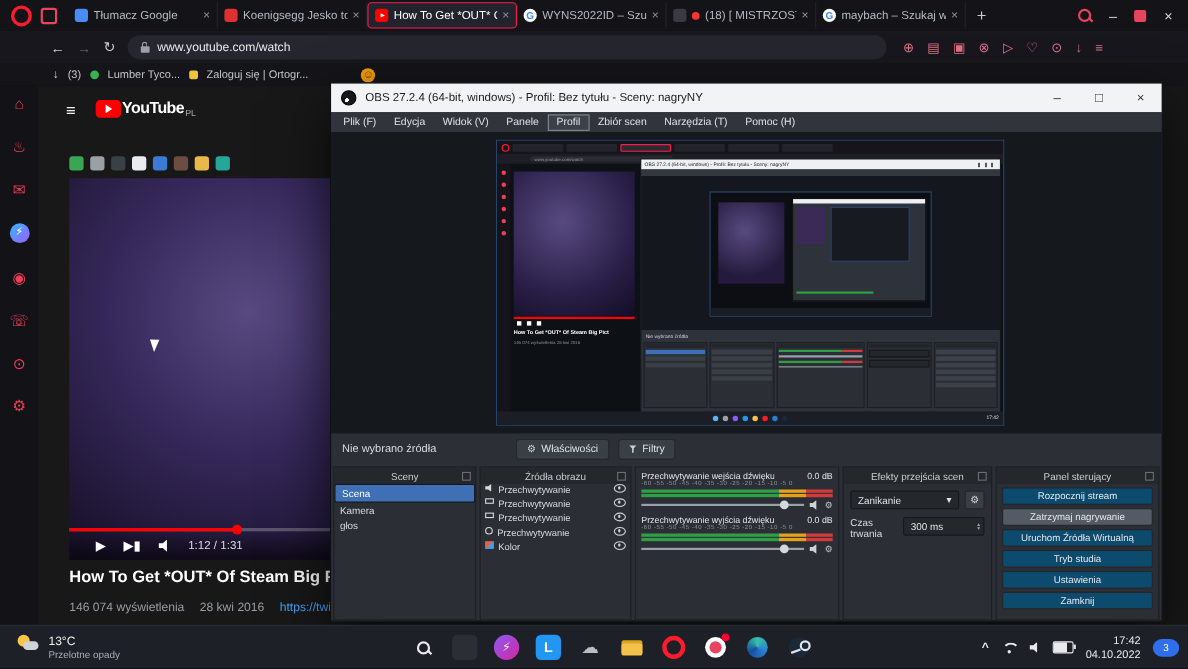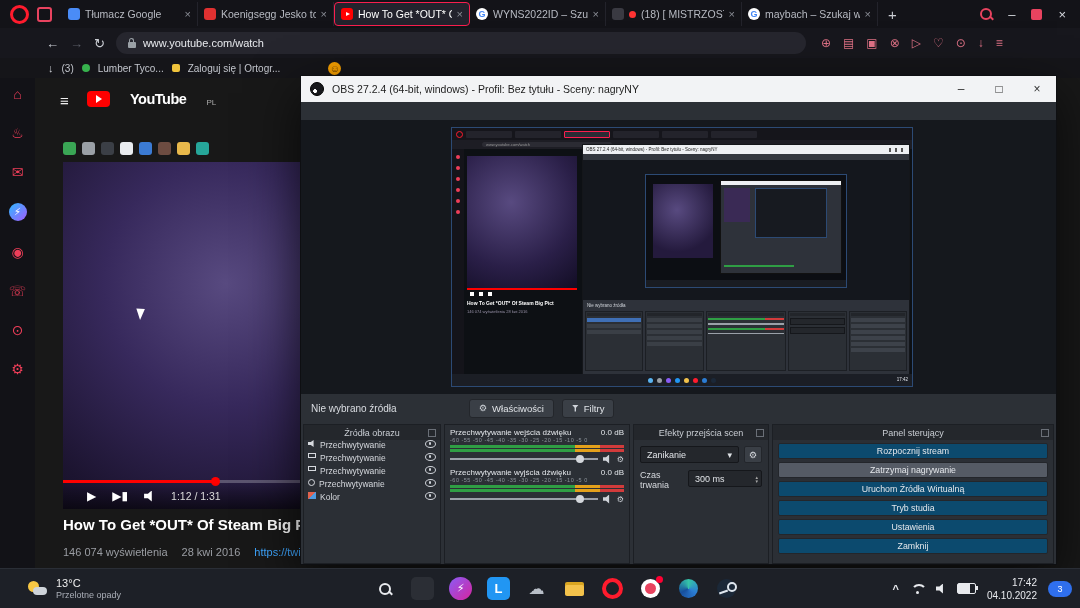--- a/index.html
+++ b/index.html
@@ -43,21 +43,21 @@
   .bmdot{width:8px;height:8px;border-radius:50%}
   .green{background:#37b24d}.yellow{background:#f0c33c;border-radius:2px}
   .smiley{width:13px;height:13px;border-radius:50%;background:#f59f00;color:#7a4b00;font-size:10px;line-height:13px;text-align:center;margin-left:40px}
   
   .sidebar{position:absolute;left:0;top:78px;width:35px;height:490px;background:#121217;display:flex;flex-direction:column;align-items:center;padding-top:8px;gap:23px;box-sizing:border-box}
   .sic{color:#ef3e59;font-size:14px;height:16px;line-height:16px}
   .sic.msgr-grad{width:18px;height:18px;border-radius:50%;background:linear-gradient(135deg,#2db8ff,#a35cff);color:#fff;font-size:10px;text-align:center;line-height:18px}
   
   .yt{position:absolute;left:35px;top:78px;width:1045px;height:490px;background:#181818}
   .yt-burger{position:absolute;left:25px;top:14px;color:#eee;font-size:15px}
-  .yt-logo{position:absolute;left:52px;top:13px;display:flex;align-items:flex-end;gap:20px}
+  .yt-logo{position:absolute;left:52px;top:13px;display:flex;align-items:flex-end;gap:1px}
   .yt-play{width:23px;height:16px;background:#f00;border-radius:4px;position:relative}
   .yt-play::after{content:"";position:absolute;left:9px;top:4px;border-left:6px solid #fff;border-top:4px solid transparent;border-bottom:4px solid transparent}
   .yt-word{color:#fff;font-weight:bold;font-size:14.5px;letter-spacing:-.5px}
   .yt-pl{color:#aaa;font-size:8px}
   .dicons{position:absolute;left:28px;top:64px;display:flex;gap:6px}
   .di{width:13px;height:13px;border-radius:3px}
   .d1{background:#3aa655}.d2{background:#9aa0a6}.d3{background:#3b3f46}.d4{background:#e9ecef}.d5{background:#3b7bd4}.d6{background:#6d4c41}.d7{background:#e8b84b}.d8{background:#26a69a}
   .video{position:absolute;left:28px;top:84px;width:430px;height:347px;background:radial-gradient(circle at 38% 35%,#584a80 0%,#37295c 35%,#1c1430 70%,#0e0a1c 100%)}
   .cursor{position:absolute;left:75px;top:145px;width:0;height:0;border-left:8px solid #fff;border-top:3px solid transparent;border-bottom:9px solid transparent;transform:rotate(-18deg)}
   .vprog{position:absolute;left:0;bottom:26px;width:100%;height:3px;background:rgba(255,255,255,.25)}
@@ -163,21 +163,21 @@
   .m-r.blue{background:#3f6fb5}
   .m-meter{height:2px;background:linear-gradient(90deg,#2f9e44 0 75%,#d23b3b 75% 100%)}
   .m-sl{height:1.5px;background:#9aa0a8;margin:1px 0}
   .m-box{height:5px;background:#24272c;border:1px solid #15171b}
   .m-b{height:4px;background:#3d424a}
   .m-task{position:absolute;left:0;bottom:0;width:100%;height:12px;background:#1b1e25;display:flex;align-items:center;justify-content:center;gap:4px}
   .m-task i{width:5px;height:5px;border-radius:50%}
   .m-time{position:absolute;right:4px;top:3px;font-size:4.5px;color:#dfe2e8}
   
   .taskbar{position:absolute;left:0;top:568px;width:1080px;height:40px;background:#1d2027;display:flex;align-items:center;border-top:1px solid #2a2e36;box-sizing:border-box}
-  .weather{display:flex;align-items:center;gap:8px;padding-left:28px;width:210px}
+  .weather{display:flex;gap:8px;padding-left:16px;width:210px}
   .wic{position:relative;width:20px;height:16px}
   .sun{position:absolute;left:0;top:0;width:11px;height:11px;border-radius:50%;background:#f7c744;display:block}
   .cld{position:absolute;left:5px;top:6px;width:14px;height:8px;border-radius:6px;background:#cfd4da;display:block}
   .wtxt{display:flex;flex-direction:column;line-height:12px}
   .wtemp{font-size:11px;color:#eee}
   .wdesc{font-size:9px;color:#a9adb6}
   .tb-center{position:absolute;left:335px;display:flex;gap:15px;align-items:center}
   .tic{width:23px;height:23px;display:flex;align-items:center;justify-content:center;position:relative;font-size:12px}
   .win{display:grid;grid-template-columns:9px 9px;grid-template-rows:9px 9px;gap:2px}
   .win i{background:#5ab3f0;display:block}
@@ -338,20 +338,30 @@
   </div>
 
   <div class="obs">
     <div class="obs-tb">
       <span class="obs-appicon"></span>
       <span class="obs-title">OBS 27.2.4 (64-bit, windows) - Profil: Bez tytułu - Sceny: nagryNY</span>
       <span class="obs-wb">–</span>
       <span class="obs-wb">□</span>
       <span class="obs-wb">×</span>
     </div>
+    <div class="obs-menu">
+      <span>Plik (F)</span>
+      <span>Edycja</span>
+      <span>Widok (V)</span>
+      <span>Panele</span>
+      <span class="hl">Profil</span>
+      <span>Zbiór scen</span>
+      <span>Narzędzia (T)</span>
+      <span>Pomoc (H)</span>
+    </div>
 
     <div class="obs-prev">
 
       <div class="mini">
         <div class="m-tabbar">
           <i class="m-o"></i>
             <i class="m-tab"></i>
             <i class="m-tab"></i>
             <i class="m-tab act"></i>
             <i class="m-tab"></i>
@@ -460,20 +470,28 @@
         <span>Właściwości</span>
       </button>
       <button class="obtn">
         <i class="funnel"></i>
         <span>Filtry</span>
       </button>
     </div>
 
     <div class="docks">
 
+      <div class="dock" style="width:130px">
+        <div class="dock-h">Sceny</div>
+        <div class="dock-b">
+          <div class="srow sel">Scena</div>
+          <div class="srow">Kamera</div>
+          <div class="srow">głos</div>
+        </div>
+      </div>
 
       <div class="dock" style="width:138px">
         <div class="dock-h">Źródła obrazu</div>
         <div class="dock-b">
           <div class="xrow">
             <i class="chip chip-audio"></i>
             <span class="xl">Przechwytywanie</span>
             <i class="eye"></i>
           </div>
           <div class="xrow">

